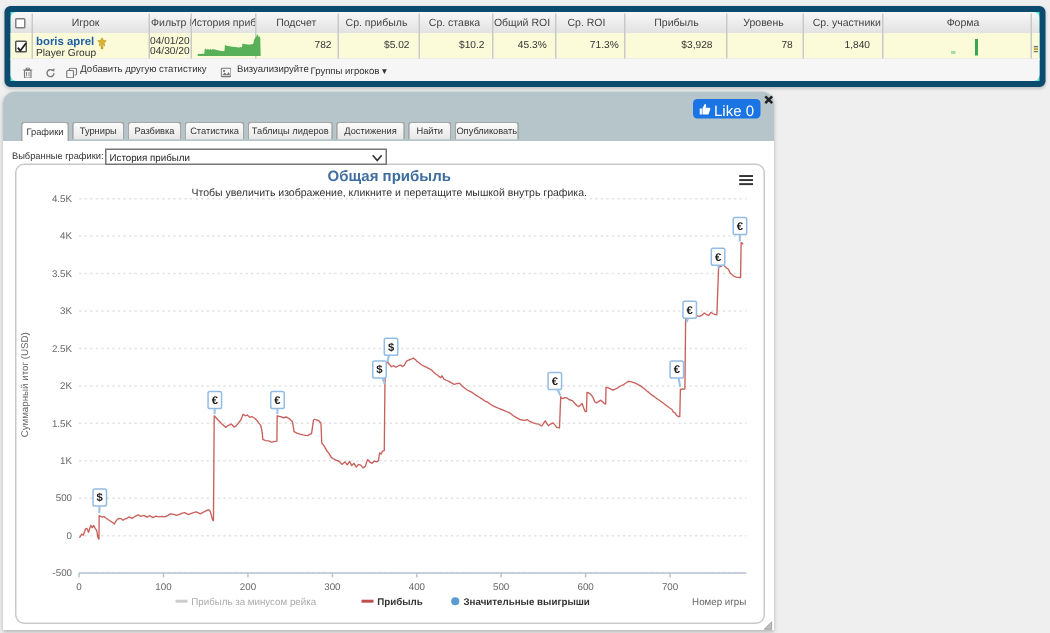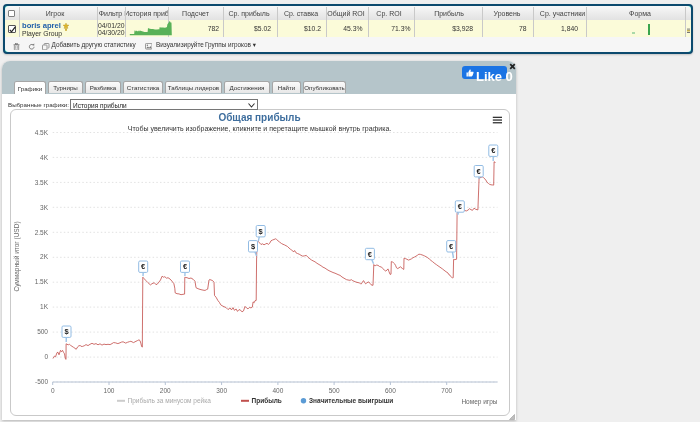--- a/index.html
+++ b/index.html
@@ -4,21 +4,21 @@
 html,body{margin:0;padding:0;width:700px;height:422px;background:#efefef;font-family:"Liberation Sans",sans-serif;overflow:hidden}
 .abs{position:absolute}
 .hdrtxt{position:absolute;top:3.5px;font-size:7px;color:#444;transform:translateX(-50%);white-space:nowrap}
 .val{position:absolute;top:19px;font-size:6.8px;color:#333;white-space:nowrap}
 .vline{position:absolute;top:1px;width:1px;height:30px;background:#c9c9c9}
 .tbtxt{font-size:6.4px;color:#333;white-space:nowrap;position:absolute;top:5px}
 .tab{position:absolute;top:20px;height:12px;background:linear-gradient(#fbfbfb,#e7e7e7);border:1px solid #a6a6a6;border-bottom:none;border-radius:2.5px 2.5px 0 0;font-size:6.2px;color:#333;text-align:center;line-height:12px;box-sizing:border-box}
 </style></head>
 <body>
 
-<div class="abs" style="left:3px;top:4px;width:686px;height:46px;background:#5eead4;border:2px solid #0c4a6e;border-radius:4px;box-shadow:0 1px 2px rgba(0,0,0,.18)">
+<div class="abs" style="left:3px;top:4px;width:686px;height:46px;background:#5eead4;border:4px solid #0c4a6e;border-radius:4px;box-shadow:0 1px 2px rgba(0,0,0,.18)">
 
   <div class="abs" style="left:0;top:0;width:686px;height:14px;background:linear-gradient(#f8f8f8,#e2e2e2);border-bottom:1px solid #cfcfcf;border-radius:4px 4px 0 0"></div>
 
   <div class="abs" style="left:0;top:14px;width:686px;height:16.5px;background:#fbfbd9;border-bottom:1px solid #cfcfcf"></div>
 
   <div class="abs" style="left:0;top:30.5px;width:686px;height:15px;background:#f6f6f6;border-radius:0 0 4px 4px"></div>
 
   <div class="hdrtxt" style="left:50px">Игрок</div>
   <div class="hdrtxt" style="left:105.5px">Фильтр</div>
   <div class="hdrtxt" style="left:141.5px">История приб</div>
@@ -110,21 +110,21 @@
 </div>
 
 <div class="abs" style="left:2px;top:61px;width:514px;height:359px;background:#fff;border-radius:8px 8px 0 0;box-shadow:0 1px 3px rgba(0,0,0,.25)">
 
   <div class="abs" style="left:0;top:0;width:514px;height:32.5px;background:#b5c5ca;border-radius:8px 8px 0 0"></div>
 
   <div class="abs" style="left:460px;top:5px;width:45px;height:13px;background:#1b74e4;border-radius:3px"></div>
   <svg class="abs" style="left:464px;top:8px" width="8" height="8" viewBox="0 0 8 8">
       <path d="M0.5 3.4 h1.4 v4 H0.5 Z M2.3 7.4 V3.3 L3.8 0.4 c0.8 0 1.1 0.5 0.9 1.3 L4.4 2.8 h2.4 c0.6 0 0.9 0.5 0.7 1.1 L6.6 6.6 c-0.2 0.5 -0.5 0.8 -1 0.8 Z" fill="#fff"></path>
     </svg>
-  <div class="abs" style="left:474px;top:7.5px;font-size:13px;font-weight:bold;color:#fff">Like 0</div>
+  <div class="abs" style="left:474px;top:7.5px;font-size:10px;font-weight:normal;color:#fff">Like 0</div>
 
   <svg class="abs" style="left:507px;top:1.5px" width="7" height="7" viewBox="0 0 7 7">
       <path d="M1.2 1.2 L5.8 5.8 M5.8 1.2 L1.2 5.8" stroke="#222" stroke-width="1.7"></path>
     </svg>
 
   <div class="tab" style="left:12px;top:19.5px;height:13px;line-height:13px;width:32px;background:#fff;z-index:2">Графики</div>
   <div class="tab" style="left:46px;width:35px">Турниры</div>
   <div class="tab" style="left:83px;width:36px">Разбивка</div>
   <div class="tab" style="left:121px;width:40px">Статистика</div>
   <div class="tab" style="left:163px;width:57px">Таблицы лидеров</div>

